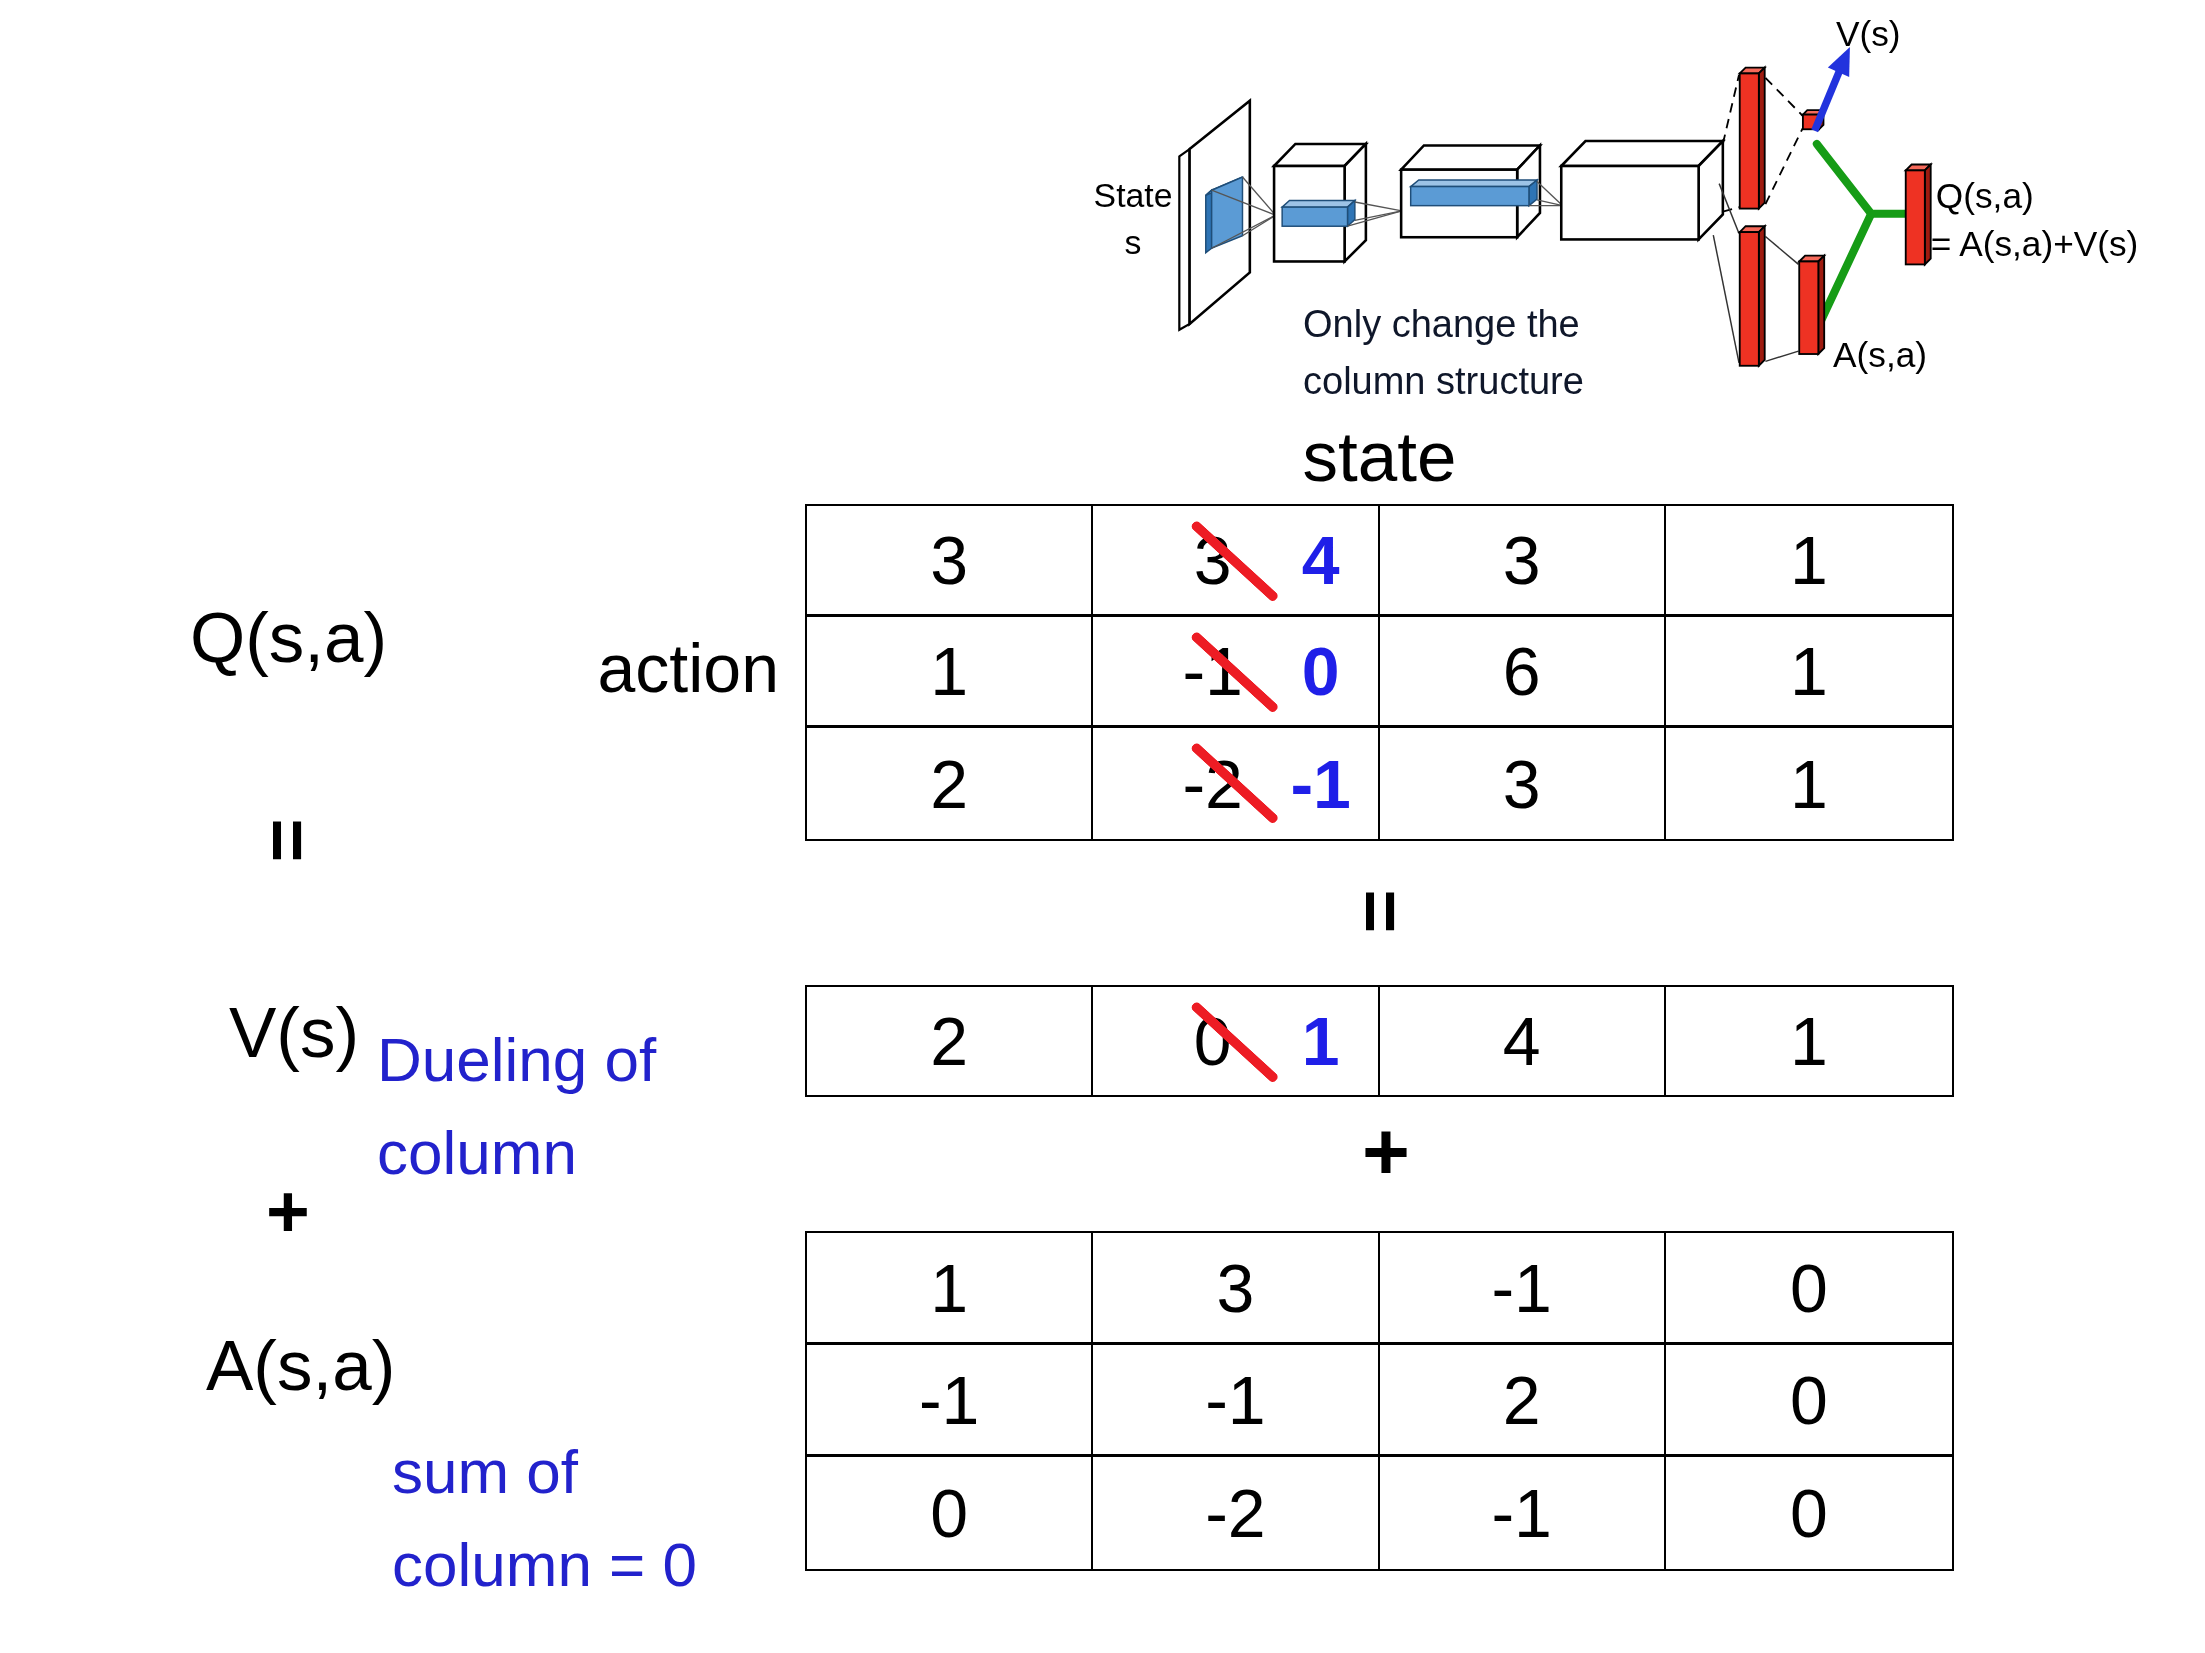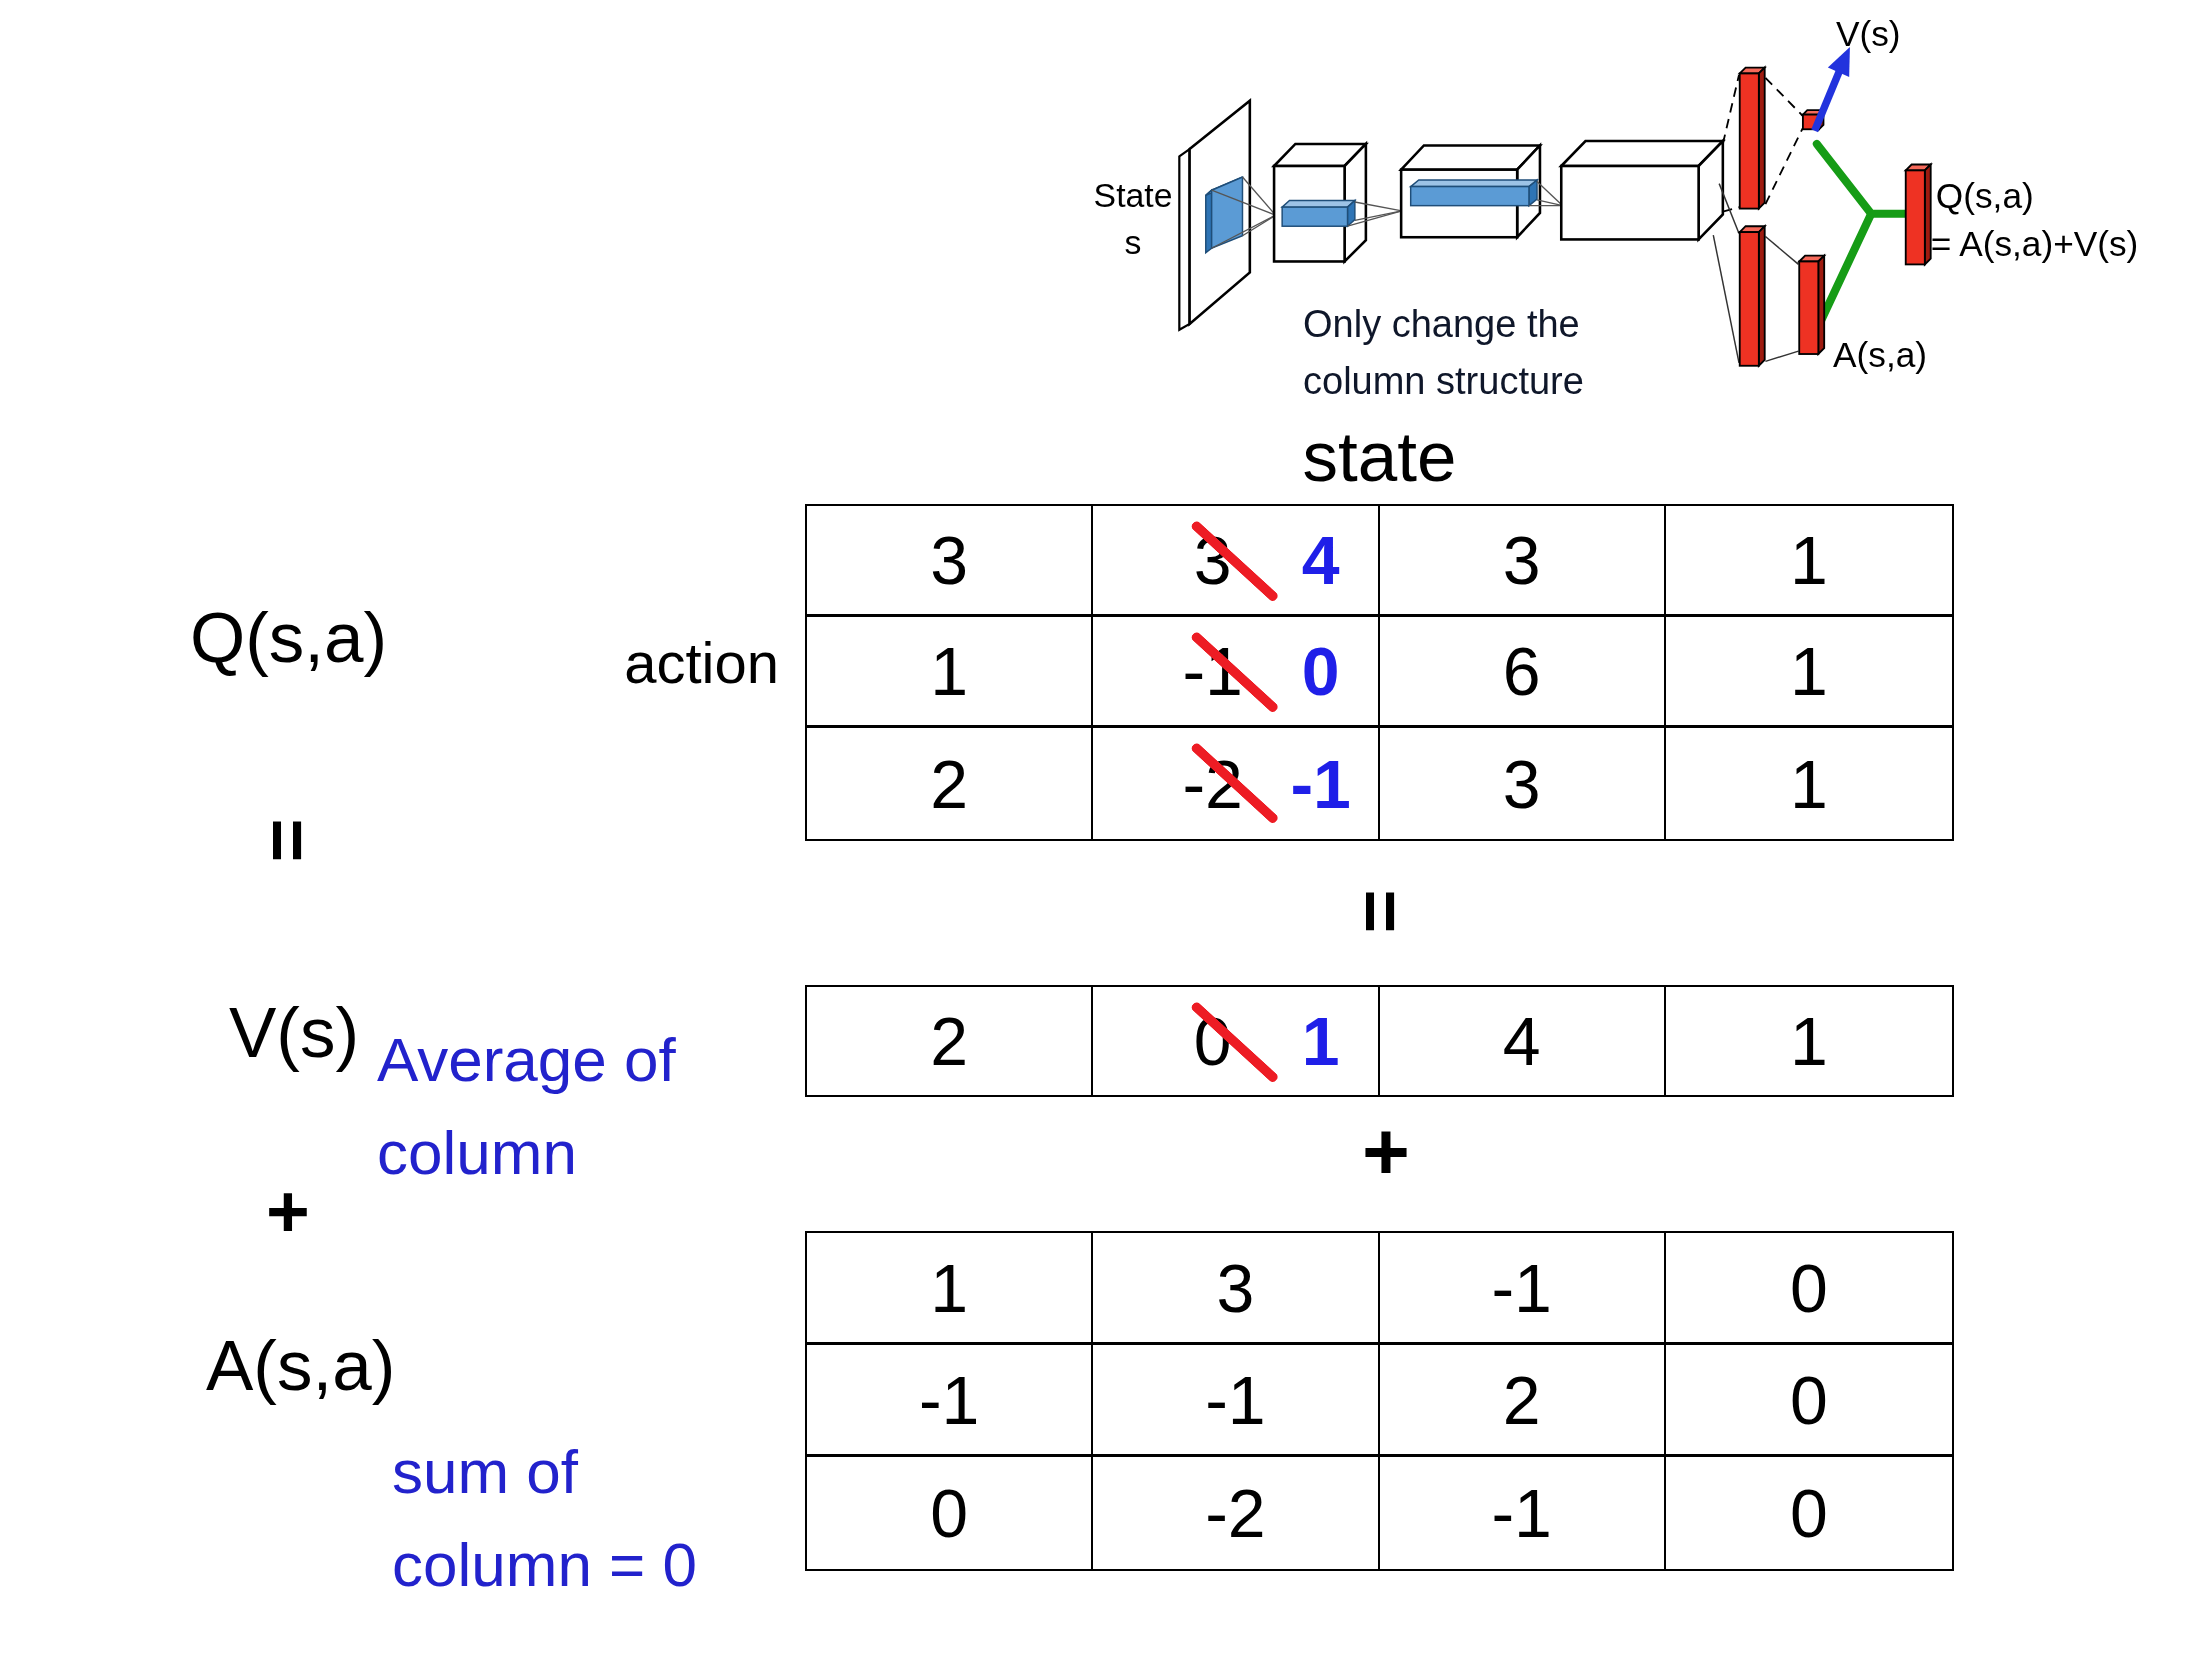--- a/index.html
+++ b/index.html
@@ -4,21 +4,21 @@
 <style>
   html,body{margin:0;padding:0;background:#888;}
   .slide{
     position:relative;width:2205px;height:1654px;background:#ffffff;
     font-family:"Liberation Sans",sans-serif;color:#000;overflow:hidden;
   }
   .abs{position:absolute;}
   .slide-title{left:185px;top:151px;font-size:104px;letter-spacing:-1.5px;}
   .diagram-note{left:1303px;top:296px;font-size:38px;line-height:57px;color:#0f172a;}
   .state-header{left:805px;top:416px;width:1149px;text-align:center;font-size:71px;}
-  .action-label{left:470px;top:629px;width:309px;text-align:right;font-size:58px;}
+  .action-label{left:470px;top:629px;width:309px;text-align:right;font-size:68px;}
   .q-label{left:190px;top:597px;font-size:71px;}
   .v-label{left:229px;top:992px;font-size:71px;}
   .a-label{left:206px;top:1325px;font-size:71px;}
   .blue-note{font-size:62px;line-height:93px;color:#2222CC;}
   .v-note{left:377px;top:1013px;}
   .a-note{left:392px;top:1425px;}
   .op{width:96px;height:85px;display:flex;align-items:center;justify-content:center;
       font-size:75px;font-weight:bold;}
   .rot90{transform:rotate(90deg);}
   .eq-left{left:240px;top:798px;}
@@ -175,21 +175,21 @@
     <div>Only change the</div>
     <div>column structure</div>
   </div>
 
   <div class="abs state-header">state</div>
   <div class="abs action-label">action</div>
   <div class="abs q-label">Q(s,a)</div>
   <div class="abs op rot90 eq-left">=</div>
   <div class="abs v-label">V(s)</div>
   <div class="abs blue-note v-note">
-    <div>Average of</div>
+    <div>Dueling of</div>
     <div>column</div>
   </div>
   <div class="abs op plus-left">+</div>
   <div class="abs a-label">A(s,a)</div>
   <div class="abs blue-note a-note">
     <div>sum of</div>
     <div>column = 0</div>
   </div>
   <div class="abs op rot90 eq-center">=</div>
   <div class="abs op plus-center">+</div>

